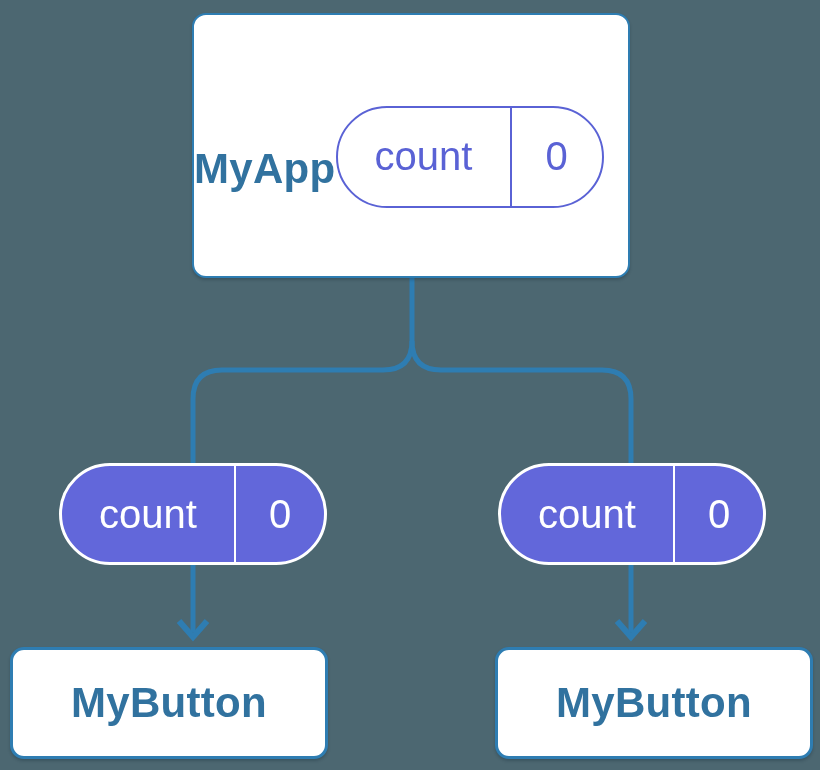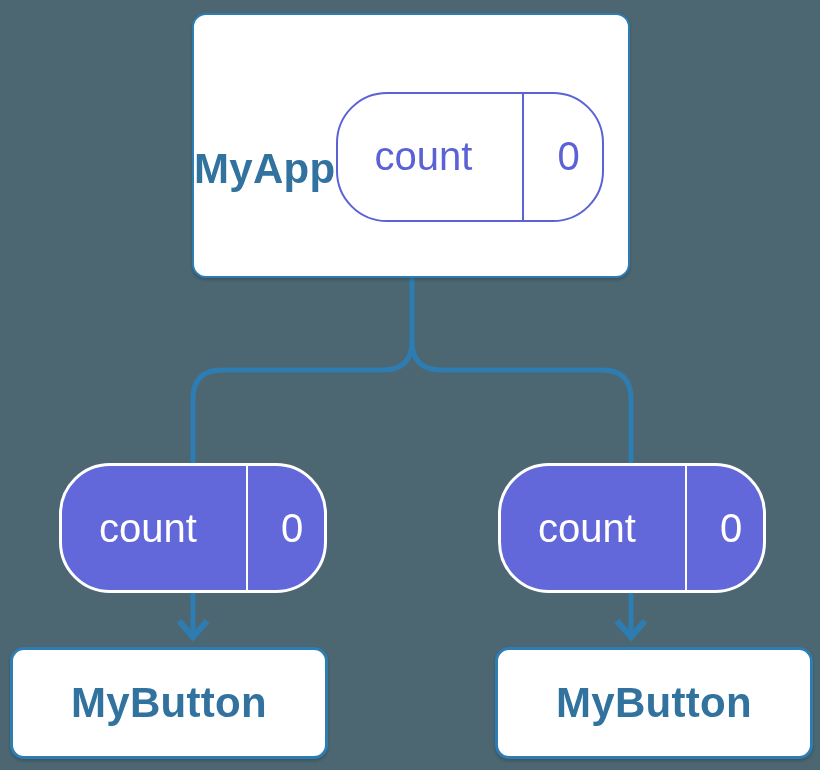--- a/index.html
+++ b/index.html
@@ -37,28 +37,27 @@
   }
   .title {
     color: var(--title-text, #31729F);
     font-size: 42px;
     font-weight: bold;
     letter-spacing: 0.3px;
     line-height: 46px;
   }
   .root-card .title { margin-top: 46px; }
   .pill {
-    width: 268px; height: 130px;
+    width: 268px; height: 102px;
     border-radius: 51px;
     box-sizing: border-box;
     display: flex;
     align-items: stretch;
     overflow: hidden;
     font-size: 40px;
-    gap: 12px;
   }
   .pill-outline {
     margin-top: 22px;
     background: var(--card-background, #FFFFFF);
     border: 2px solid var(--state-outline, #5A62D5);
     color: var(--state-outline, #5A62D5);
   }
   .pill-filled {
     position: absolute;
     top: 463px;

